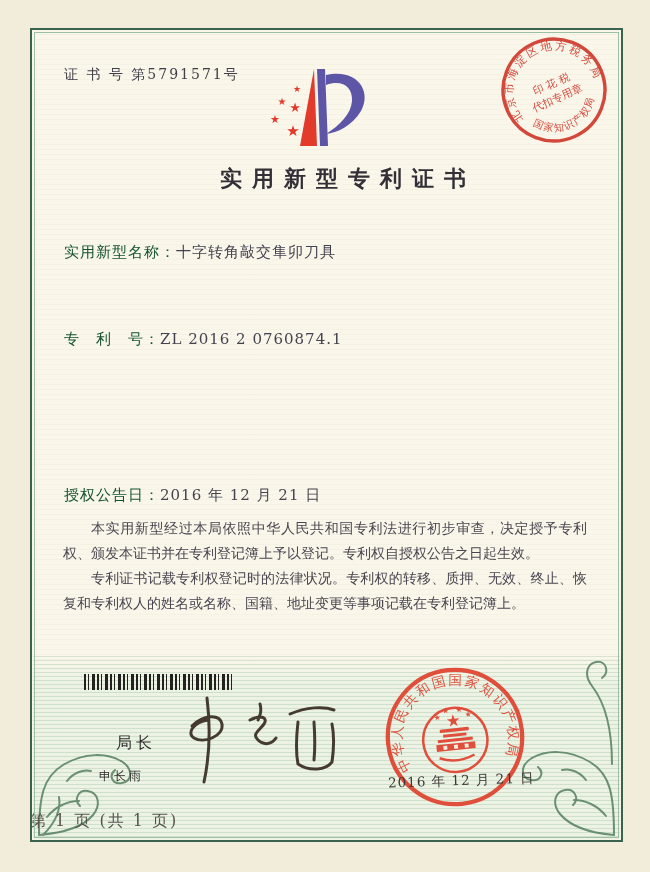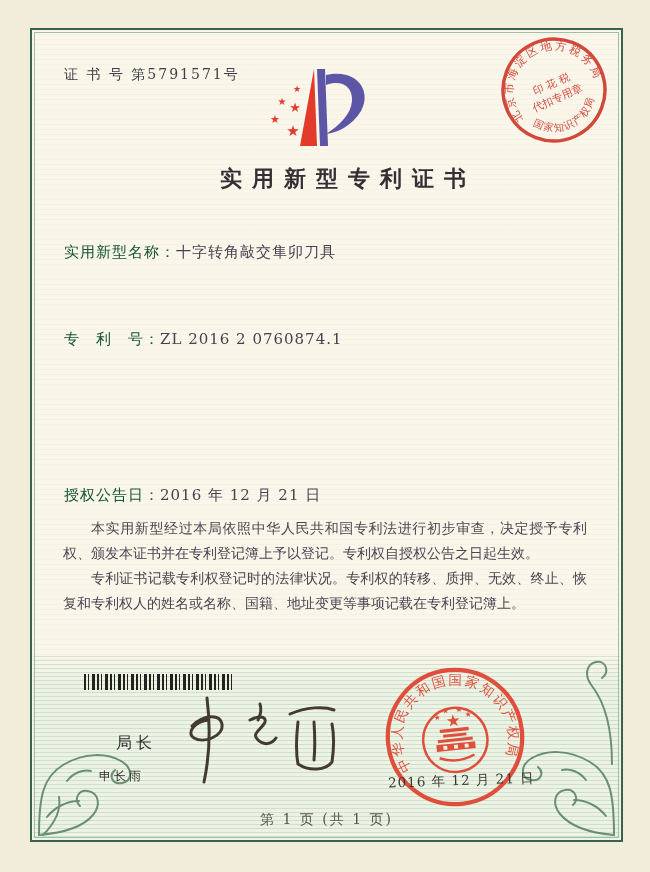--- a/index.html
+++ b/index.html
@@ -76,22 +76,22 @@
   .signature{position:absolute;left:172px;top:690px;width:178px;height:108px;z-index:11;}
   .office-seal{
     position:absolute;left:382px;top:664px;width:146px;height:146px;z-index:9;
     transform:rotate(-6deg);opacity:.93;
   }
   .seal-date{
     position:absolute;left:388px;top:772px;z-index:12;
     font-size:13.5px;letter-spacing:1px;color:#3b3732;transform:rotate(-2deg);white-space:pre;
   }
   .footer{
-    position:absolute;left:30px;right:27px;top:811px;text-align:center;z-index:10;
-    font-size:14px;letter-spacing:2px;color:#57534d;
+    position:absolute;left:30px;right:27px;top:811px;text-align:left;z-index:10;
+    font-size:16px;letter-spacing:2px;color:#57534d;
   }
   svg text{font-family:"DejaVu Serif","Liberation Serif",serif;}
 </style>
 </head>
 <body>
 
 <div class="page">
 
   <div class="paper-inner"></div>
 

